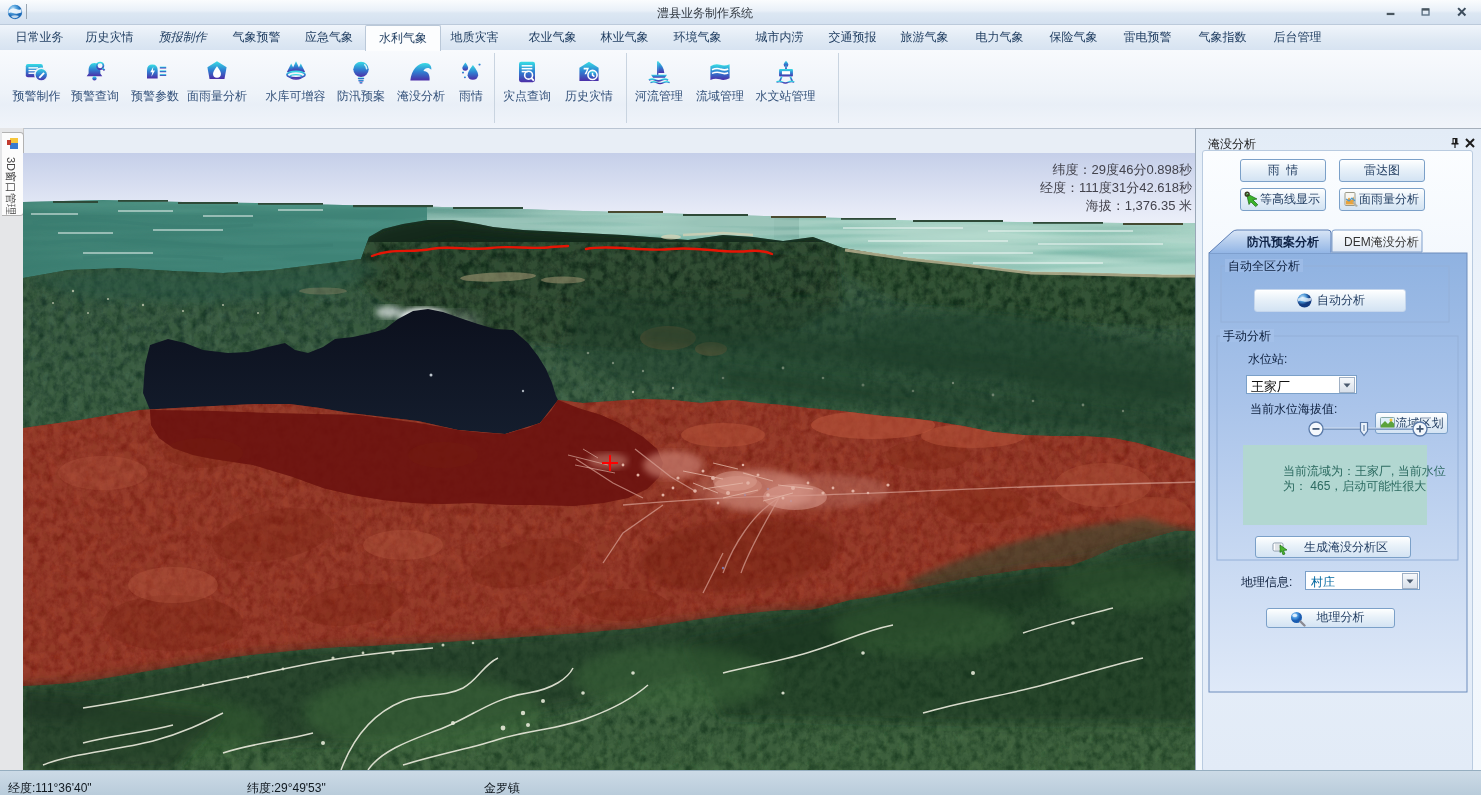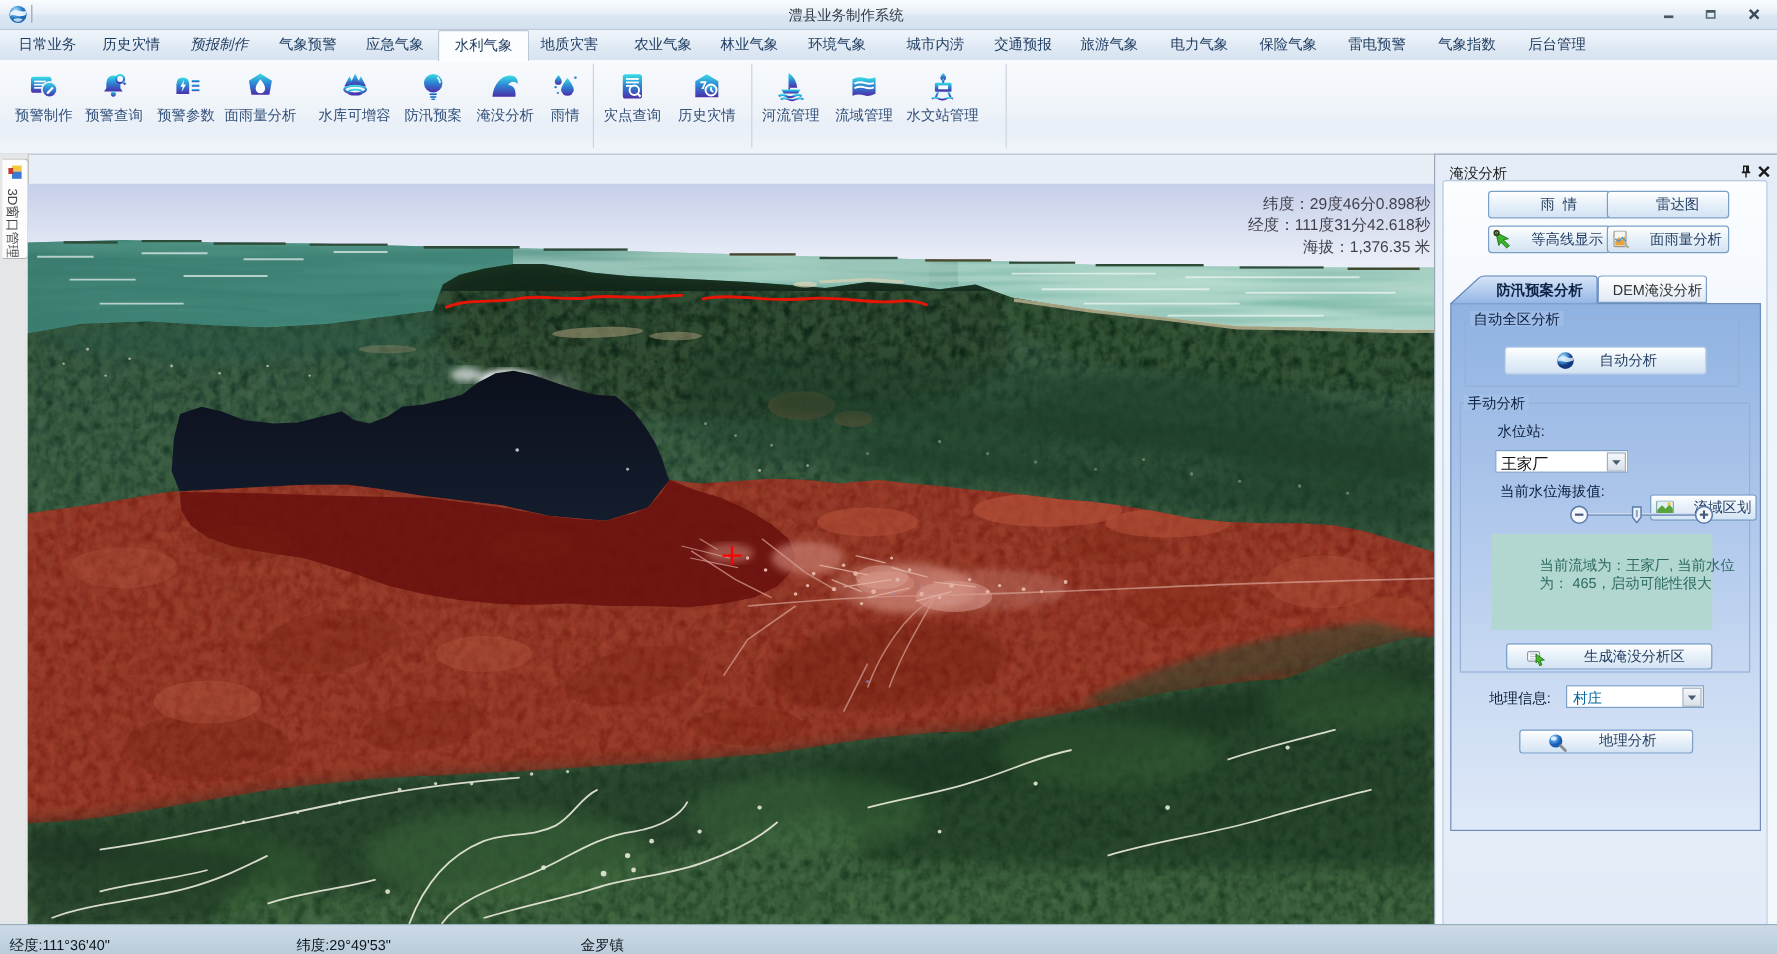--- a/index.html
+++ b/index.html
@@ -22,21 +22,21 @@
 #sidetab{left:2px;top:4px;width:21px;height:82px;background:#fcfcfc;border:1px solid #b2b2b2;border-left:none;border-radius:0 4px 4px 0;}
 #sidetxt{left:3px;top:26px;width:15px;font-size:11px;color:#444;transform:rotate(90deg);transform-origin:0 0;white-space:nowrap;left:16px;top:24px;}
 
 #tabstrip{left:23px;top:128px;width:1173px;height:25px;background:linear-gradient(#f4f5f6,#e9eaec);border-bottom:1px solid #d0d0d0;}
 
 #map{left:23px;top:153px;width:1172px;height:617px;}
 
 #panel{left:1195px;top:128px;width:286px;height:642px;background:linear-gradient(#e3ecf7,#eef4fb 30%,#f3f8fd);border-top:1px solid #a5afbb;border-left:1px solid #9aa8b8;box-sizing:border-box;}
 #ptitle{left:12px;top:7px;font-size:12px;color:#1a1a1a;}
 #pbox{left:6px;top:21px;width:269px;height:620px;border:1px solid #b9cbe0;border-radius:3px;background:linear-gradient(#fbfdff,#eaf2fb 40%,#e2ebf7);}
-.pbtn{height:21px;border:1px solid #7ba0c8;border-radius:3px;background:linear-gradient(#feffff,#e8f1f9 45%,#d3e3f3);font-size:12px;color:#1e3a5f;text-align:center;line-height:20px;box-shadow:inset 0 1px 0 #fff;padding-left:16px;}
+.pbtn{height:21px;border:1px solid #7ba0c8;border-radius:3px;background:linear-gradient(#feffff,#e8f1f9 45%,#d3e3f3);font-size:12px;color:#1e3a5f;text-align:center;line-height:20px;box-shadow:inset 0 1px 0 #fff;}
 
 #status{left:0;top:770px;width:1481px;height:25px;background:linear-gradient(#ccdae6,#b8cbda);border-top:1px solid #96aec0;}
 .stx{top:9px;font-size:12px;color:#10181f;}
 </style></head>
 <body>
 <div id="win">
 <div class="abs" id="titlebar">
   <svg class="abs" style="left:7px;top:4px" width="16" height="16" viewBox="0 0 16 16">
     <defs>
           <radialGradient id="glb" cx="35%" cy="30%">

